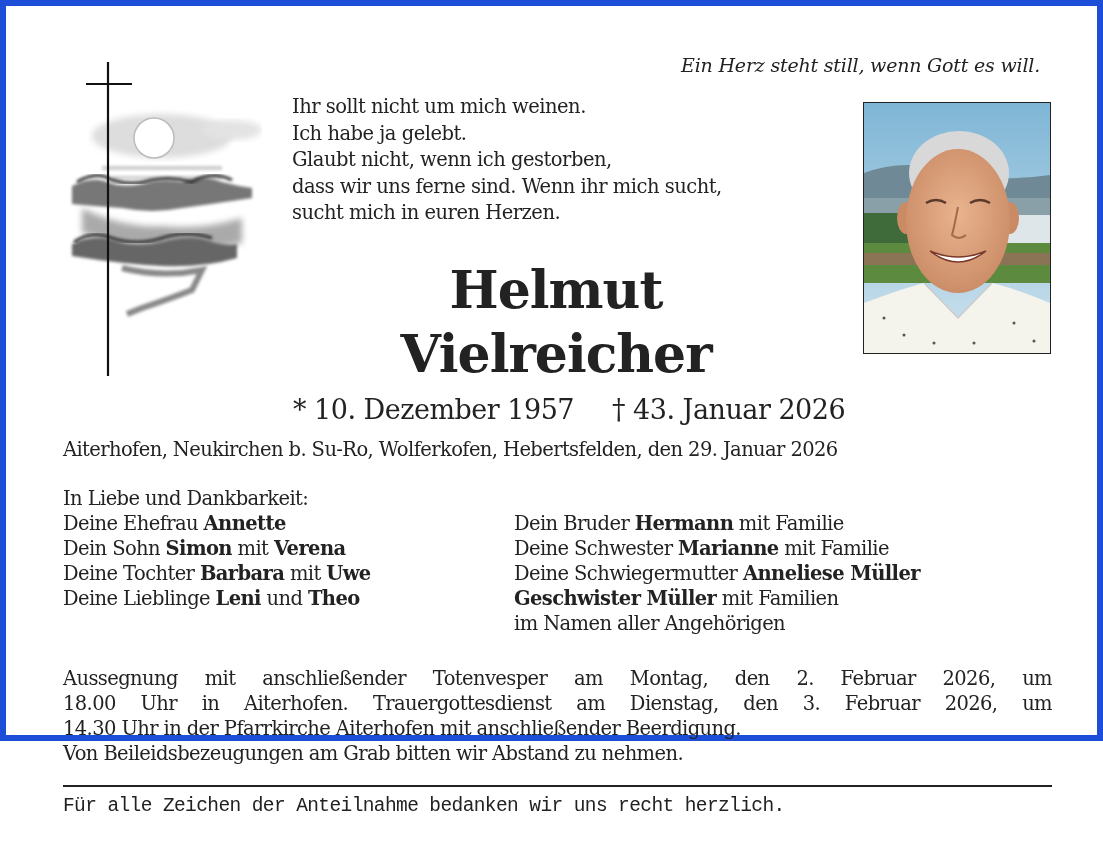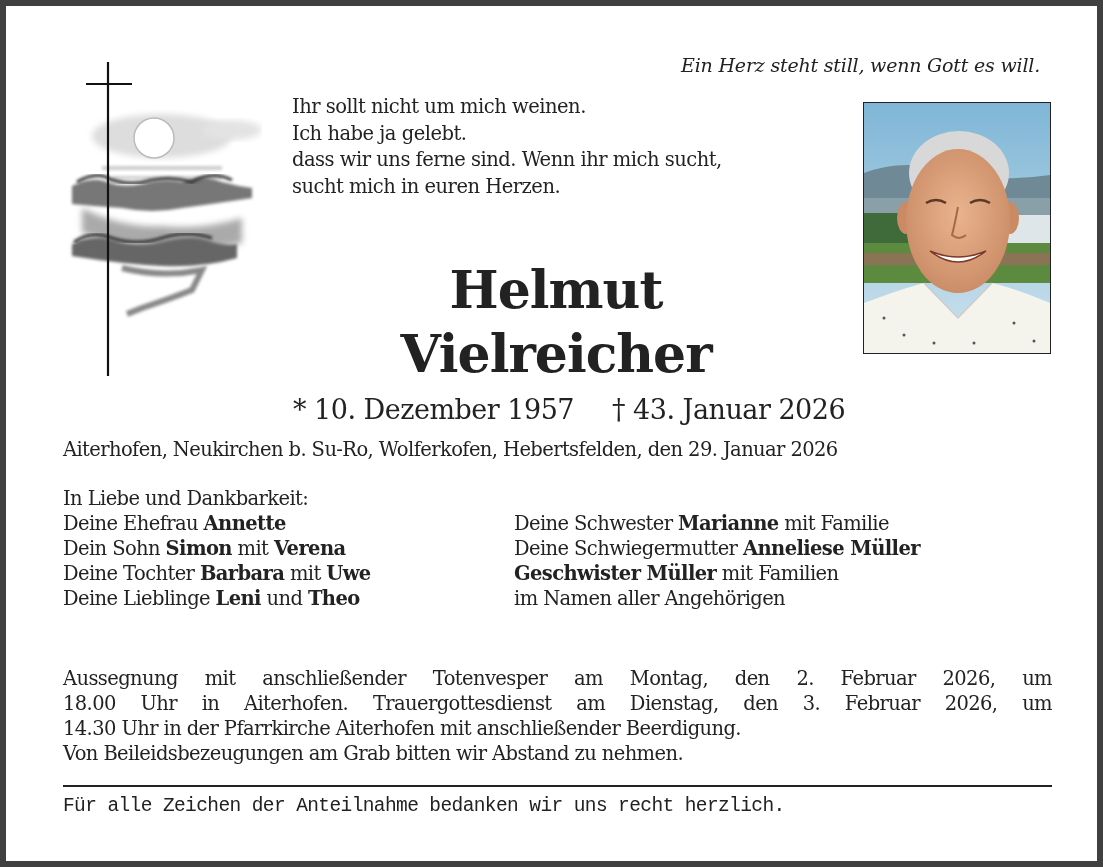--- a/index.html
+++ b/index.html
@@ -1,19 +1,19 @@
 <!DOCTYPE html>
 <html><head>
   <meta charset="utf-8">
   <style>
     html, body { margin: 0; padding: 0; background: #fff; }
     body { width: 1103px; height: 867px; position: relative; overflow: hidden; }
     .frame {
-      position: absolute; left: 0; top: 0; width: 1103px; height: 867px;
-      box-sizing: border-box; border: 6px solid #404040; background: #fff;
+      position: absolute; left: 0; top: 0; width: 1103px; height: 741px;
+      box-sizing: border-box; border: 6px solid #1d4ed8; background: #fff;
     }
     .serif { font-family: "DejaVu Serif", "Liberation Serif", serif; color: #222; }
     .motto {
       position: absolute; right: 57px; top: 48px;
       font-style: italic; font-size: 19px; letter-spacing: -0.2px;
     }
     .art { position: absolute; left: 56px; top: 52px; width: 200px; height: 320px; }
     .poem {
       position: absolute; left: 286px; top: 88px; width: 560px;
       font-size: 19.5px; line-height: 26.5px; letter-spacing: -0.5px;
@@ -85,20 +85,21 @@
     <path d="M12 184 Q30 172 50 180 Q75 188 100 180 Q125 172 150 180" fill="none" stroke="#333" stroke-width="3" filter="url(#blur1)"></path>
     <path d="M60 210 Q100 220 140 212 L130 232 Q110 240 80 250 Q70 254 65 256" fill="none" stroke="#888" stroke-width="6" filter="url(#blur1)"></path>
 
     <line x1="46" y1="4" x2="46" y2="318" stroke="#111" stroke-width="2.2"></line>
     <line x1="24" y1="26" x2="70" y2="26" stroke="#111" stroke-width="2.2"></line>
   </svg>
 
   <div class="poem serif">
     <div>Ihr sollt nicht um mich weinen.</div>
     <div>Ich habe ja gelebt.</div>
+    <div>Glaubt nicht, wenn ich gestorben,</div>
     <div>dass wir uns ferne sind. Wenn ihr mich sucht,</div>
     <div>sucht mich in euren Herzen.</div>
   </div>
 
   <div class="photo" title="Portrait photo of Helmut Vielreicher">
     <svg width="186" height="250" viewBox="0 0 186 250" xmlns="http://www.w3.org/2000/svg">
       <defs>
         <linearGradient id="sky" x1="0" y1="0" x2="0" y2="1">
           <stop offset="0" stop-color="#7fb6d6"></stop>
           <stop offset="1" stop-color="#cfe3ee"></stop>
@@ -153,20 +154,21 @@
 
   <div class="mourners serif">
     <div class="col-left">
       <div>In Liebe und Dankbarkeit:</div>
       <div><span>Deine Ehefrau </span><b>Annette</b></div>
       <div><span>Dein Sohn </span><b>Simon</b><span> mit </span><b>Verena</b></div>
       <div><span>Deine Tochter </span><b>Barbara</b><span> mit </span><b>Uwe</b></div>
       <div><span>Deine Lieblinge </span><b>Leni</b><span> und </span><b>Theo</b></div>
     </div>
     <div class="col-right">
+      <div><span>Dein Bruder </span><b>Hermann</b><span> mit Familie</span></div>
       <div><span>Deine Schwester </span><b>Marianne</b><span> mit Familie</span></div>
       <div><span>Deine Schwiegermutter </span><b>Anneliese Müller</b><span></span></div>
       <div><span></span><b>Geschwister Müller</b><span> mit Familien</span></div>
       <div><span>im Namen aller Angehörigen</span></div>
     </div>
   </div>
 
   <div class="service serif">
     <div class="just">Aussegnung mit anschließender Totenvesper am Montag, den 2. Februar 2026, um</div>
     <div class="just">18.00 Uhr in Aiterhofen. Trauergottesdienst am Dienstag, den 3. Februar 2026, um</div>

